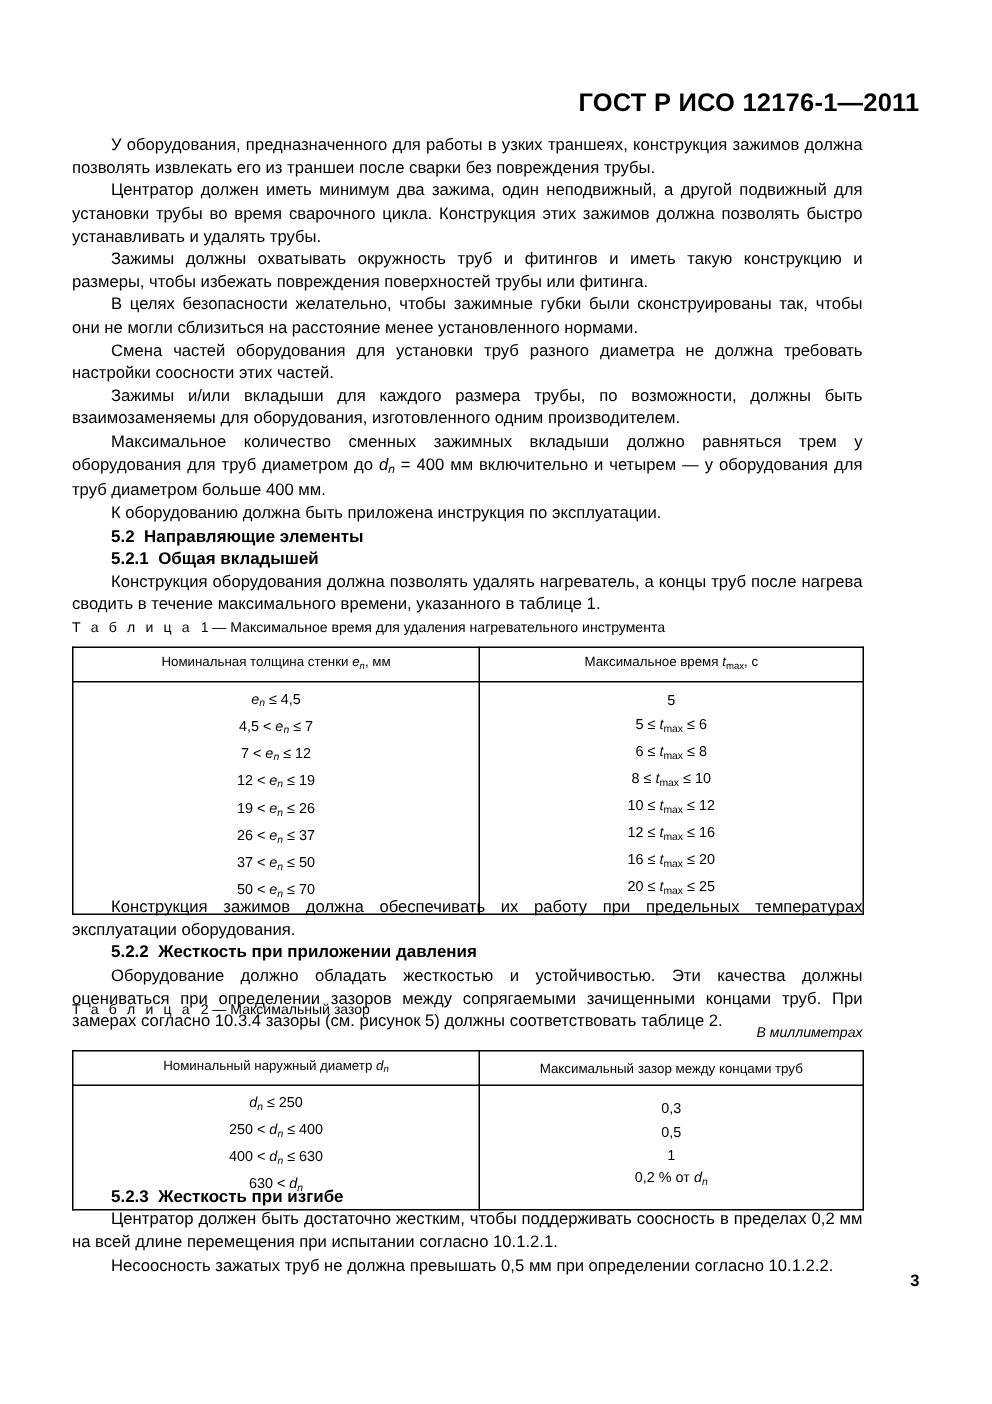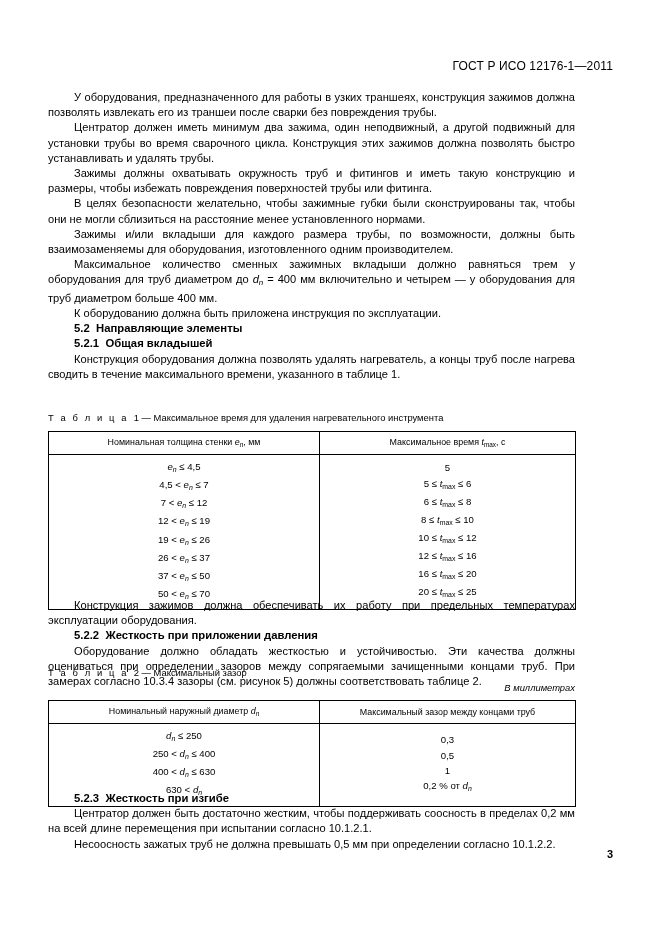--- a/index.html
+++ b/index.html
@@ -16,22 +16,22 @@
     color: #000000;
     overflow: hidden;
     box-sizing: border-box;
   }
 
   
   .doc-header {
     position: absolute;
     top: 59px;
     right: 48px;
-    font-size: 12px;
-    font-weight: normal;
+    font-size: 17px;
+    font-weight: bold;
     letter-spacing: 0.15px;
     white-space: nowrap;
   }
 
   
   .content {
     position: absolute;
     left: 48px;
     top: 90px;
     width: 527px;
@@ -144,20 +144,21 @@
 <div class="page">
 
   <div class="doc-header">ГОСТ Р ИСО 12176-1—2011</div>
 
   <div class="content">
 
     <p class="para">У оборудования, предназначенного для работы в узких траншеях, конструкция зажимов должна позволять извлекать его из траншеи после сварки без повреждения трубы.</p>
     <p class="para">Центратор должен иметь минимум два зажима, один неподвижный, а другой подвижный для установки трубы во время сварочного цикла. Конструкция этих зажимов должна позволять быстро устанавливать и удалять трубы.</p>
     <p class="para">Зажимы должны охватывать окружность труб и фитингов и иметь такую конструкцию и размеры, чтобы избежать повреждения поверхностей трубы или фитинга.</p>
     <p class="para">В целях безопасности желательно, чтобы зажимные губки были сконструированы так, чтобы они не могли сблизиться на расстояние менее установленного нормами.</p>
+    <p class="para">Смена частей оборудования для установки труб разного диаметра не должна требовать настройки соосности этих частей.</p>
     <p class="para">Зажимы и/или вкладыши для каждого размера трубы, по возможности, должны быть взаимозаменяемы для оборудования, изготовленного одним производителем.</p>
 
     <p class="para"><span>Максимальное количество сменных зажимных вкладыши должно равняться трем у оборудования для труб диаметром до </span><span class="ital">d</span><span class="sub">n</span><span> = 400 мм включительно и четырем — у оборудования для труб диаметром больше 400 мм.</span></p>
 
     <p class="para nojust">К оборудованию должна быть приложена инструкция по эксплуатации.</p>
 
     <h3 class="heading gap-before-h"><span>5.2</span>&nbsp;&nbsp;<span>Направляющие элементы</span></h3>
 
     <h3 class="heading gap-before-h"><span>5.2.1</span>&nbsp;&nbsp;<span>Общая вкладышей</span></h3>
 

